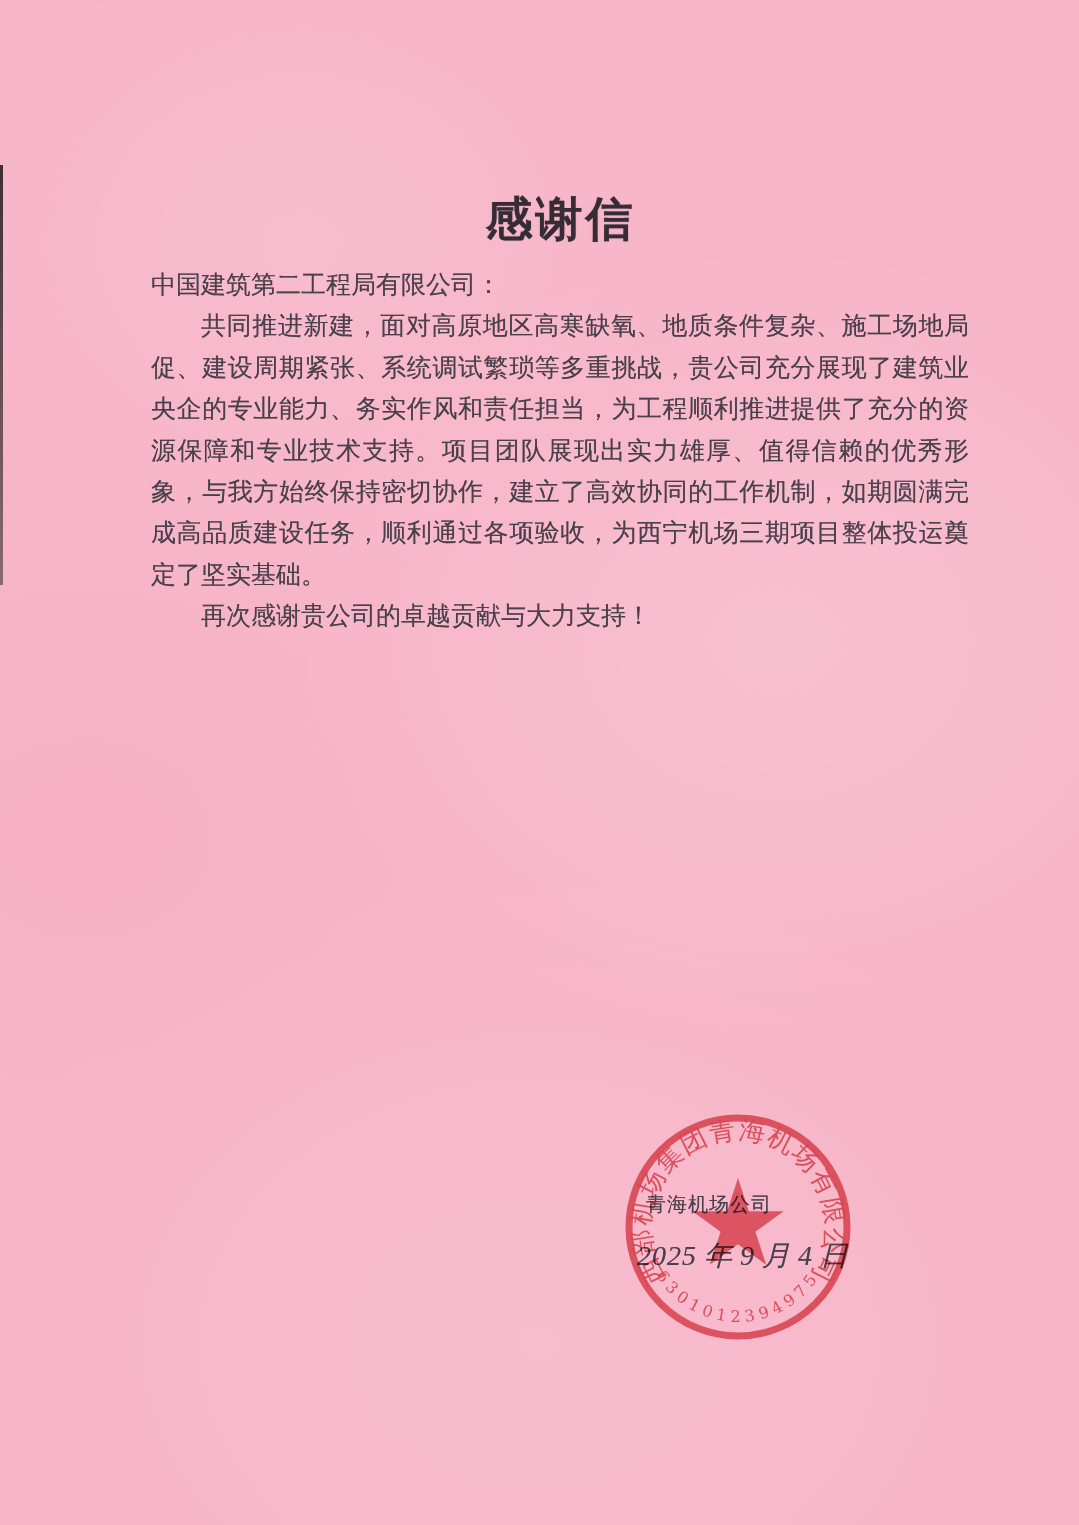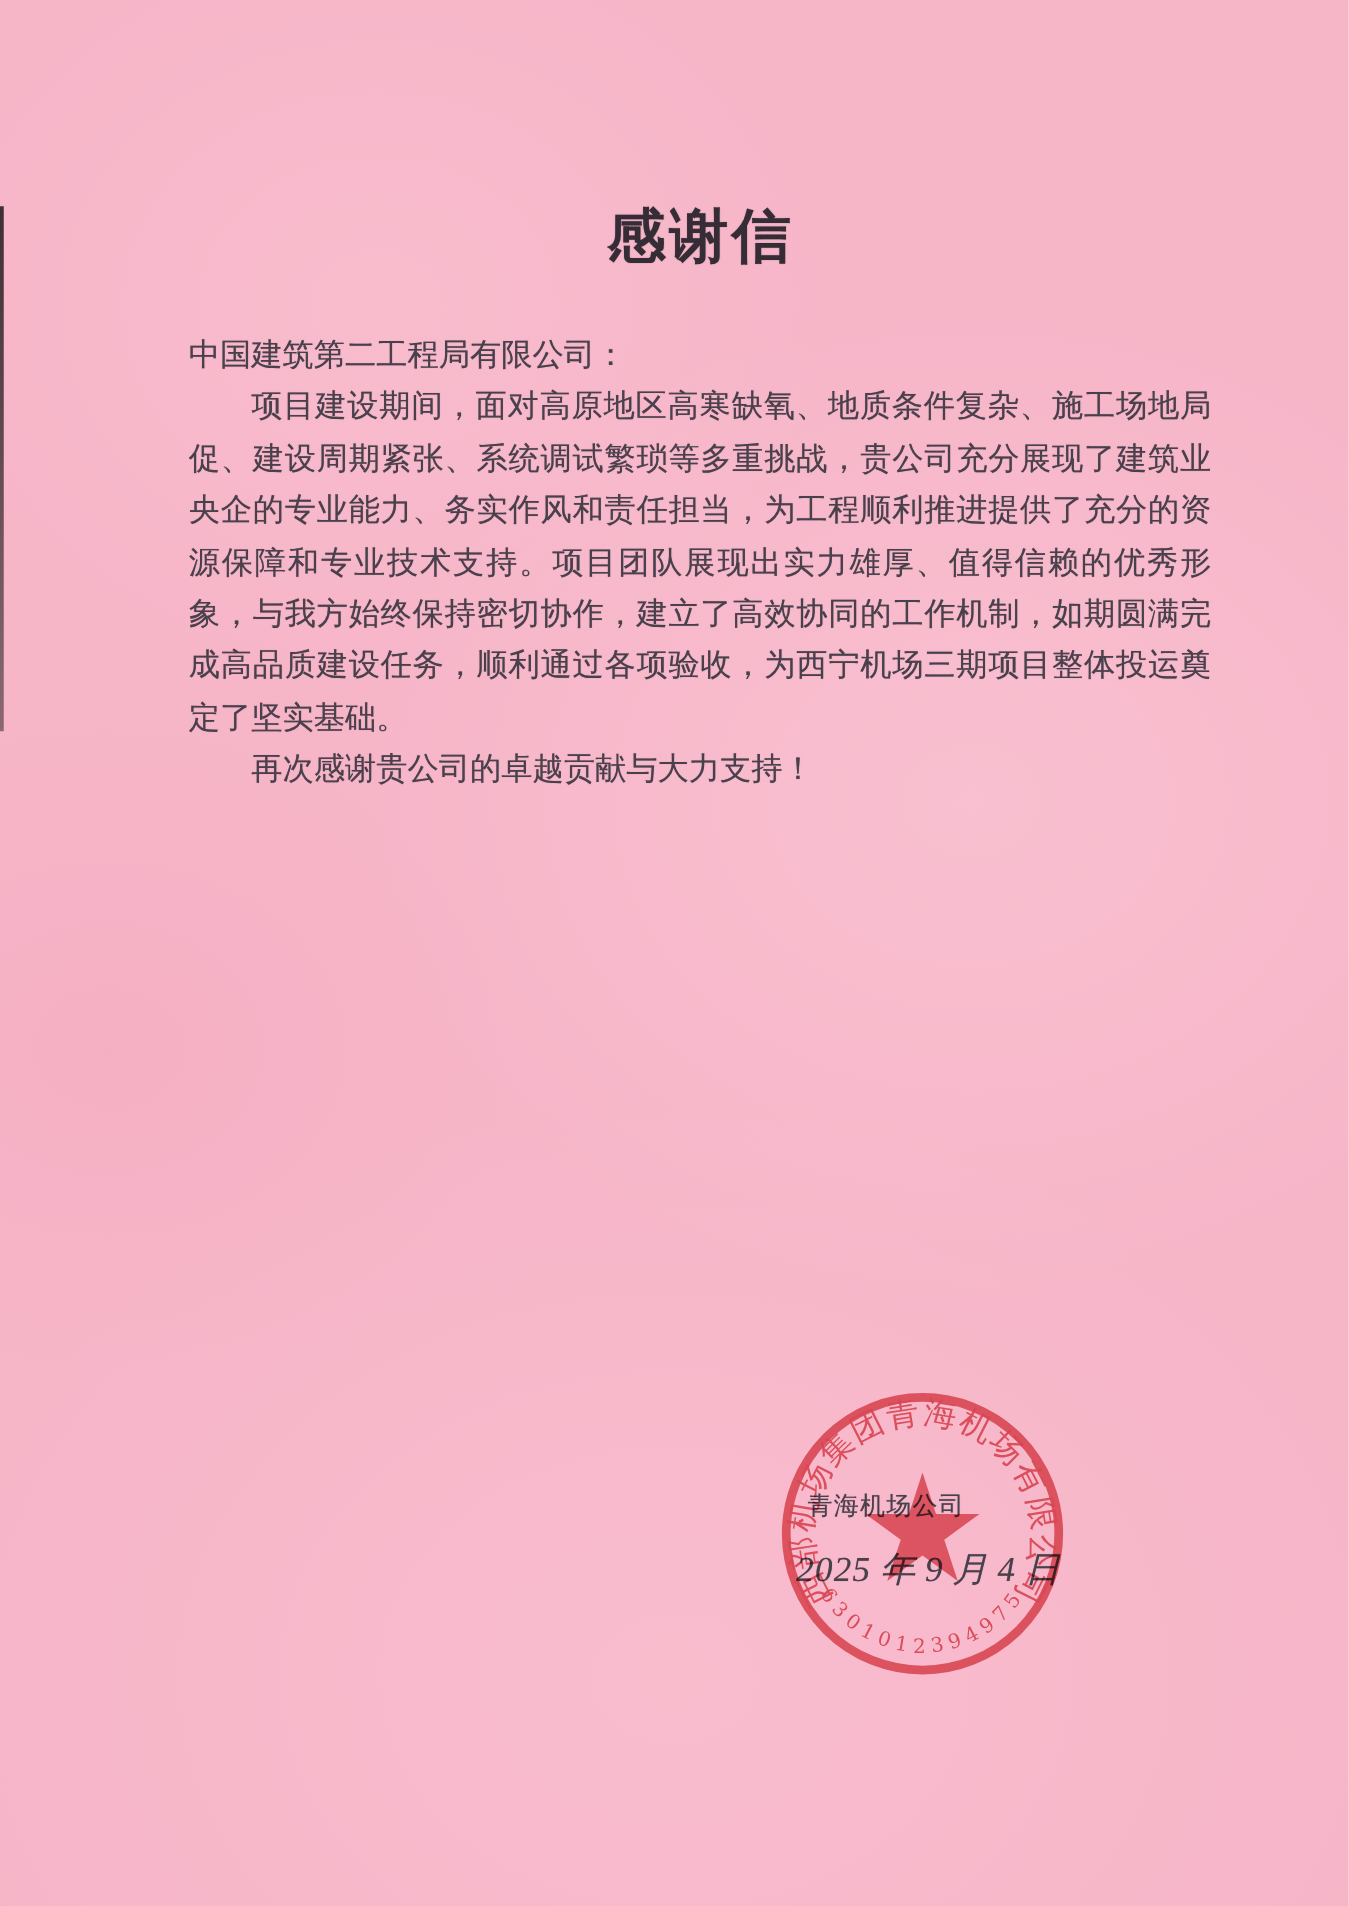--- a/index.html
+++ b/index.html
@@ -27,21 +27,21 @@
   .edge-artifact {
     position: absolute;
     left: 0;
     top: 165px;
     width: 3px;
     height: 420px;
     background: linear-gradient(180deg, rgba(30,24,28,0.85), rgba(50,40,46,0.55));
   }
   .title {
     position: absolute;
-    top: 158px;
+    top: 188px;
     left: 0;
     width: 100%;
     margin: 0;
     padding-left: 42px;
     box-sizing: border-box;
     text-align: center;
     font-size: 47px;
     font-weight: 700;
     letter-spacing: 3px;
     color: var(--ink-dark, #352c36);
@@ -122,21 +122,21 @@
 <body>
 
 <div class="paper">
 
   <div class="edge-artifact"></div>
 
   <h1 class="title">感谢信</h1>
 
   <div class="letter-body">
     <p class="salutation">中国建筑第二工程局有限公司：</p>
-    <p class="para">项目建设期间，面对高原地区高寒缺氧、地质条件复杂、施工场地局促、建设周期紧张、系统调试繁琐等多重挑战，贵公司充分展现了建筑业央企的专业能力、务实作风和责任担当，为工程顺利推进提供了充分的资源保障和专业技术支持。项目团队展现出实力雄厚、值得信赖的优秀形象，与我方始终保持密切协作，建立了高效协同的工作机制，如期圆满完成高品质建设任务，顺利通过各项验收，为西宁机场三期项目整体投运奠定了坚实基础。</p>
+    <p class="para">共同推进新建，面对高原地区高寒缺氧、地质条件复杂、施工场地局促、建设周期紧张、系统调试繁琐等多重挑战，贵公司充分展现了建筑业央企的专业能力、务实作风和责任担当，为工程顺利推进提供了充分的资源保障和专业技术支持。项目团队展现出实力雄厚、值得信赖的优秀形象，与我方始终保持密切协作，建立了高效协同的工作机制，如期圆满完成高品质建设任务，顺利通过各项验收，为西宁机场三期项目整体投运奠定了坚实基础。</p>
     <p class="para">再次感谢贵公司的卓越贡献与大力支持！</p>
   </div>
 
   <div class="signoff-org">青海机场公司</div>
   <div class="signoff-date">2025 年 9 月 4 日</div>
 
   <svg class="stamp" viewBox="0 0 250 250" xmlns="http://www.w3.org/2000/svg">
     <circle class="stamp-ring" cx="125" cy="125" r="109"></circle>
     <path id="ringTextPath" d="M 52.9 175.5 A 88 88 0 1 1 197.1 175.5" fill="none"></path>
     <text class="stamp-ring-text" text-anchor="middle">

